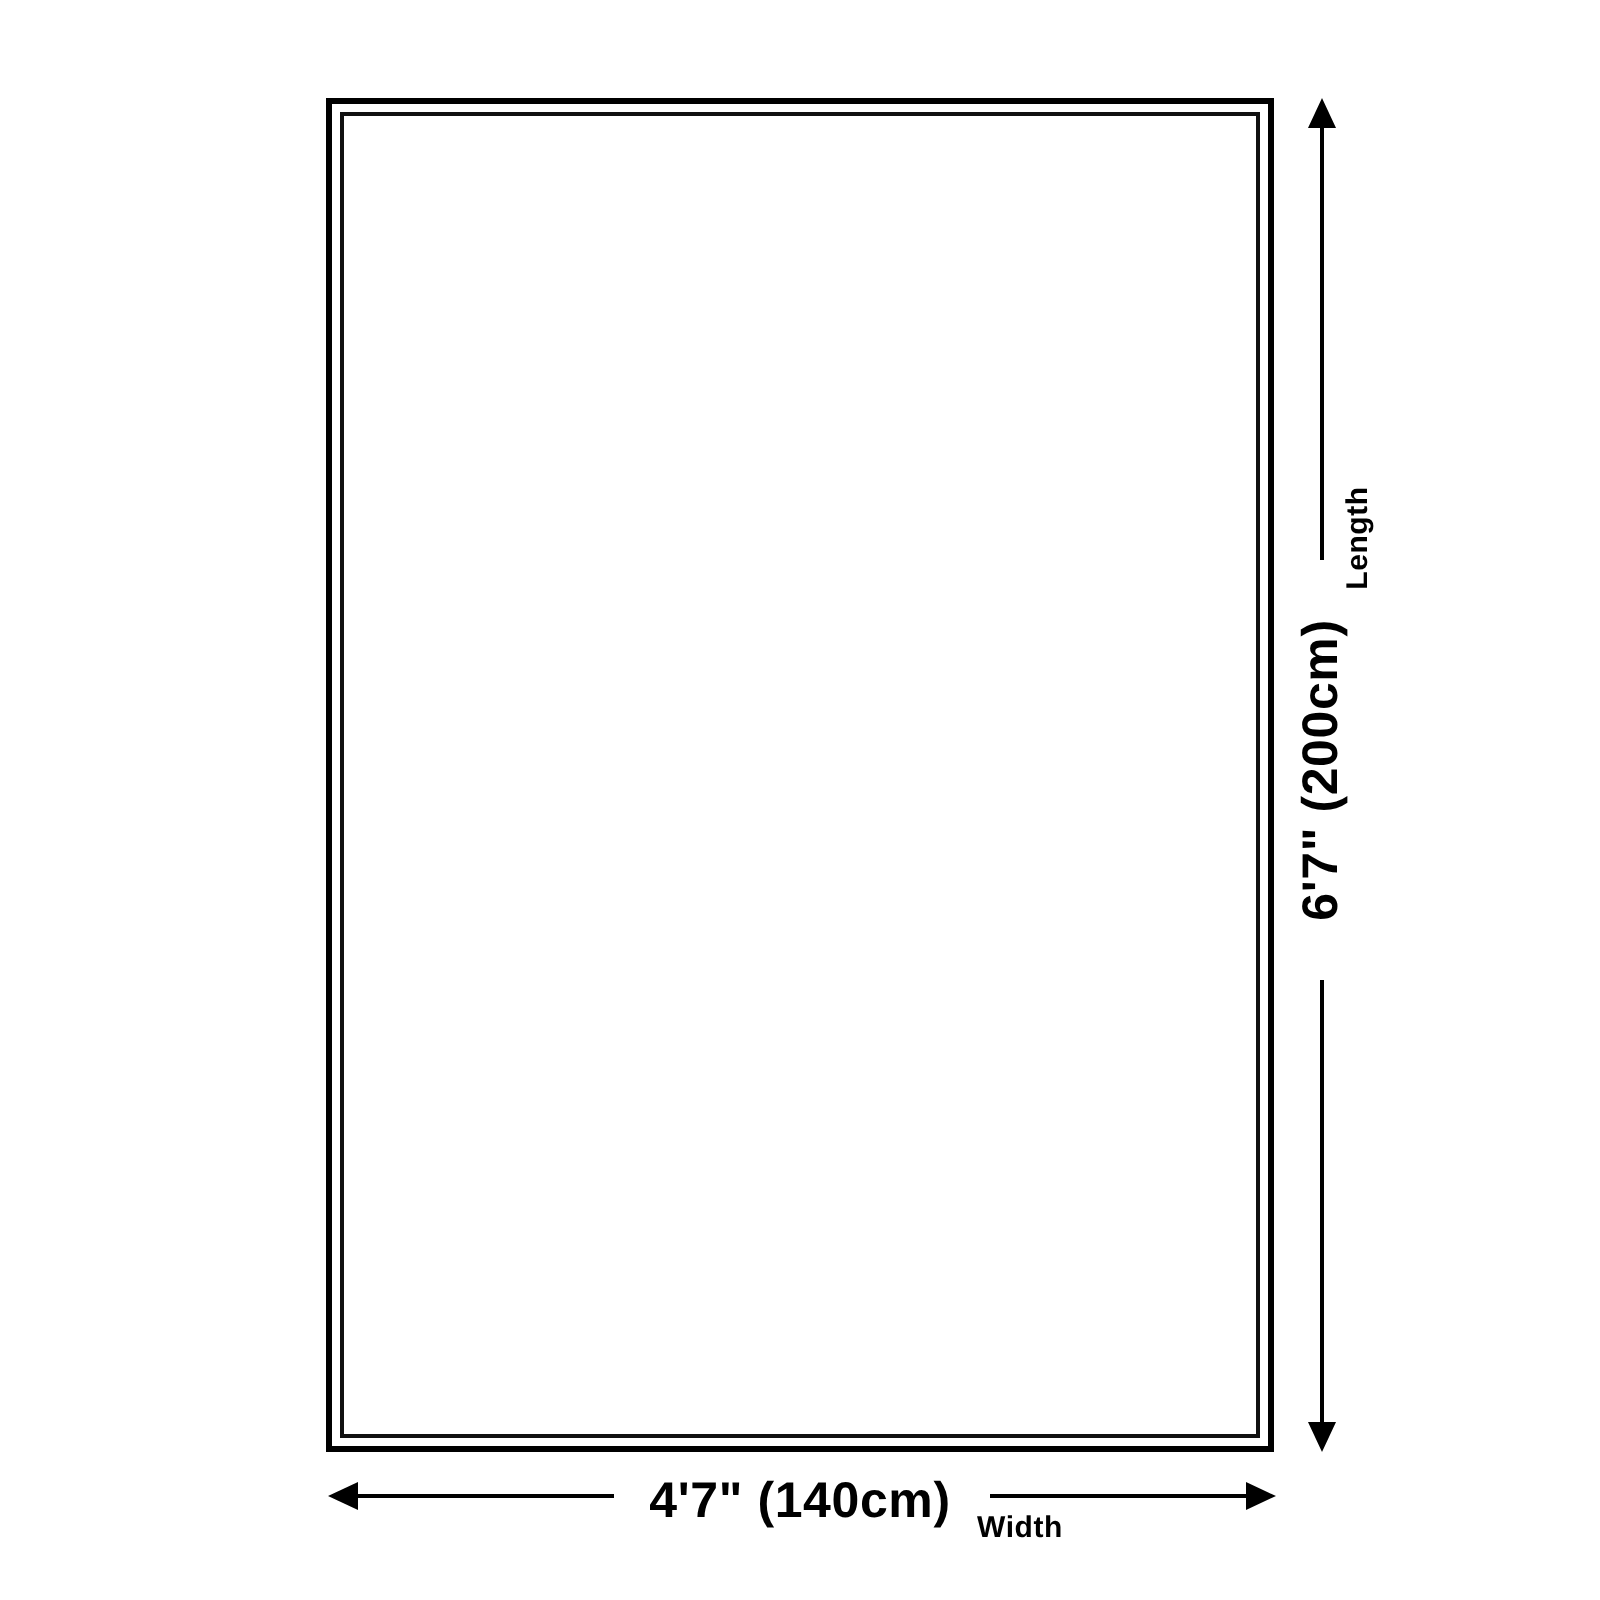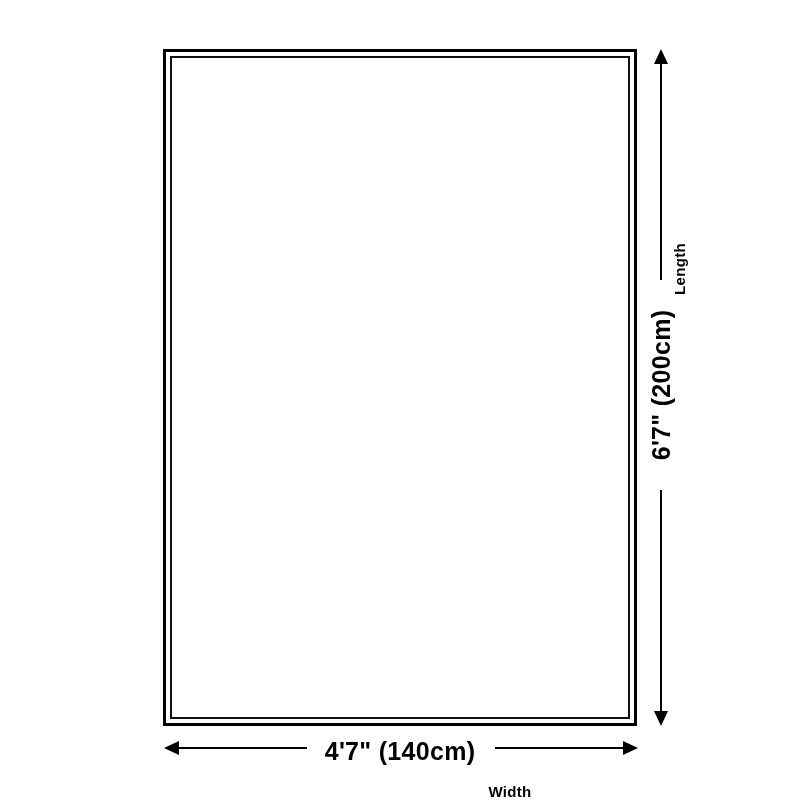--- a/index.html
+++ b/index.html
@@ -98,21 +98,21 @@
     transform: translate(-50%, -50%);
     letter-spacing: 0.3px;
   }
   .rot {
     transform: translate(-50%, -50%) rotate(-90deg);
   }
 
   .length-value { left: 661px; top: 385px; }
   .length-label { left: 679px; top: 269px; }
   .width-value  { left: 400px; top: 751px; }
-  .width-label  { left: 510px; top: 791px; text-align: right; }
+  .width-label  { left: 510px; top: 764px; text-align: right; }
 </style>
 </head>
 <body>
 
 <div class="canvas">
 
   <div class="rug-outer">
     <div class="rug-inner"></div>
   </div>
 

